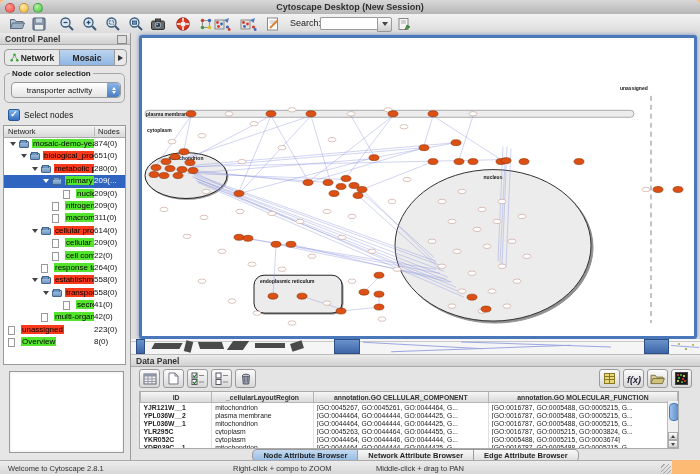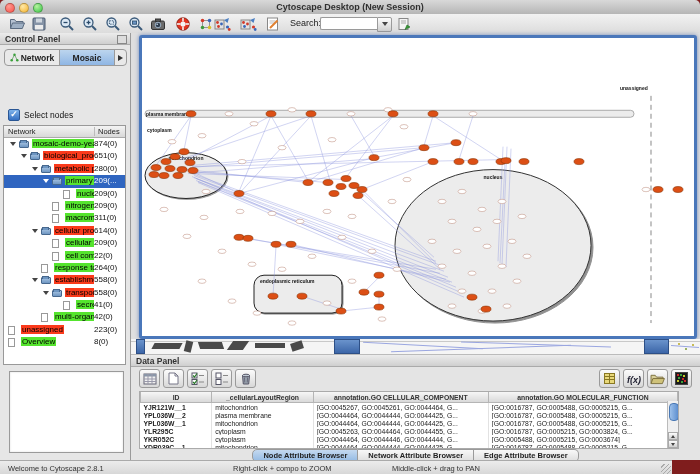--- a/index.html
+++ b/index.html
@@ -1,17 +1,17 @@
 <!DOCTYPE html>
 <html><head>
 <meta charset="utf-8">
 <style>
   html,body{margin:0;padding:0;}
   body{width:700px;height:474px;font-family:"Liberation Sans",sans-serif;background:#c8c8c8;overflow:hidden;}
-  .app{position:relative;width:700px;height:474px;background:#7f1d1d;}
+  .app{position:relative;width:700px;height:474px;background:#fdba74;}
 
   
   .titlebar{position:absolute;left:0;top:0;width:700px;height:14px;
     background:linear-gradient(#d9d9d9,#b6b6b6);border-bottom:1px solid #8a8a8a;
     border-radius:5px 5px 0 0;}
   .lights{position:absolute;left:5px;top:3px;display:flex;gap:4px;}
   .light{width:8px;height:8px;border-radius:50%;border:0.5px solid rgba(0,0,0,.25);}
   .light.red{background:radial-gradient(circle at 35% 30%,#ff9a92,#f95148);}
   .light.yellow{background:radial-gradient(circle at 35% 30%,#ffe9a8,#f5b32c);}
   .light.green{background:radial-gradient(circle at 35% 30%,#b8f3a0,#35c345);}
@@ -272,20 +272,30 @@
             <circle cx="13" cy="13" r="2.2" fill="#3aa03a"></circle>
           </svg>
         <span>Network</span>
       </div>
       <div class="cptab active">
         <span>Mosaic</span>
       </div>
       <div class="tab-arrow">
           <span class="rarr"></span>
         </div>
+    </div>
+    <div class="groupbox">
+      <span class="legend">Node color selection</span>
+      <div class="mselect">
+        <span class="val">transporter activity</span>
+        <span class="stepper">
+            <span class="uarr-s"></span>
+            <span class="darr-s"></span>
+          </span>
+      </div>
     </div>
     <div class="checkrow">
       <span class="checkbox">✓</span>
       <span class="lbl">Select nodes</span>
     </div>
     <div class="treewrap">
       <div class="treehead">
         <span class="c1">Network</span>
         <span class="c2">Nodes</span>
       </div>
@@ -741,16 +751,16 @@
           <div class="btab active">Node Attribute Browser</div>
           <div class="btab">Network Attribute Browser</div>
           <div class="btab">Edge Attribute Browser</div>
         </div>
     </div>
   </div>
 
   <div class="statusbar">
     <span class="status-msg" style="left:8px">Welcome to Cytoscape 2.8.1</span>
     <span class="status-msg" style="left:233px">Right-click + compo to ZOOM</span>
-    <span class="status-msg" style="left:392px">Middle-click + drag to PAN</span>
+    <span class="status-msg" style="left:376px">Middle-click + drag to PAN</span>
     <span class="grip"></span>
   </div>
 </div>
 
 </body></html>

